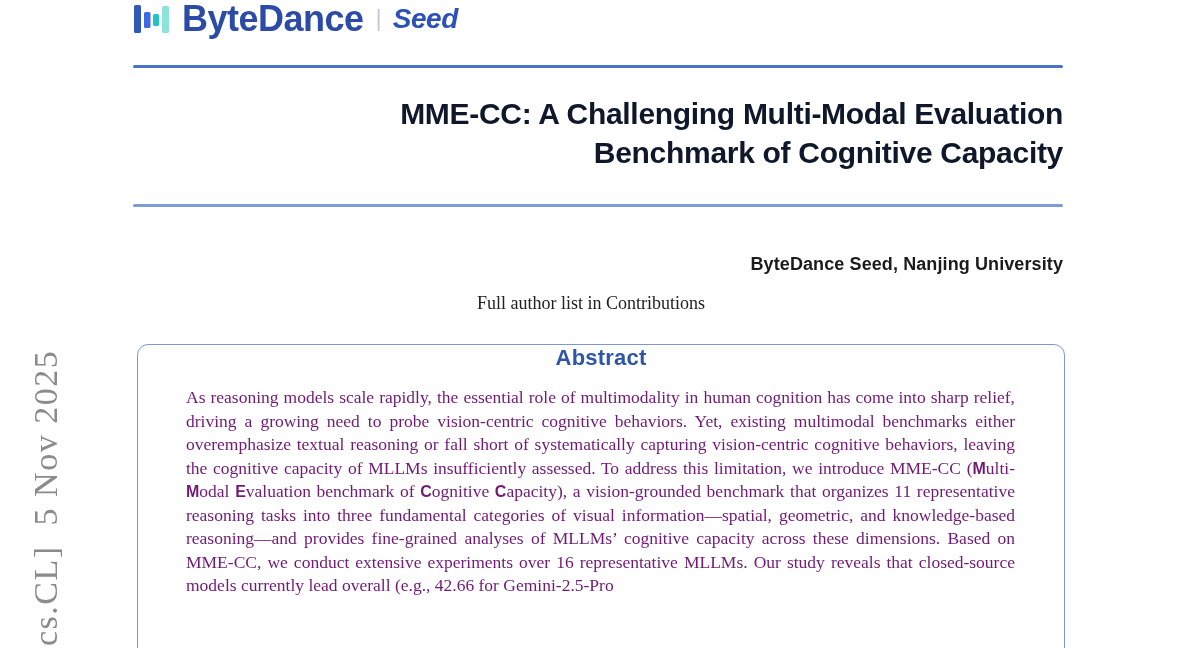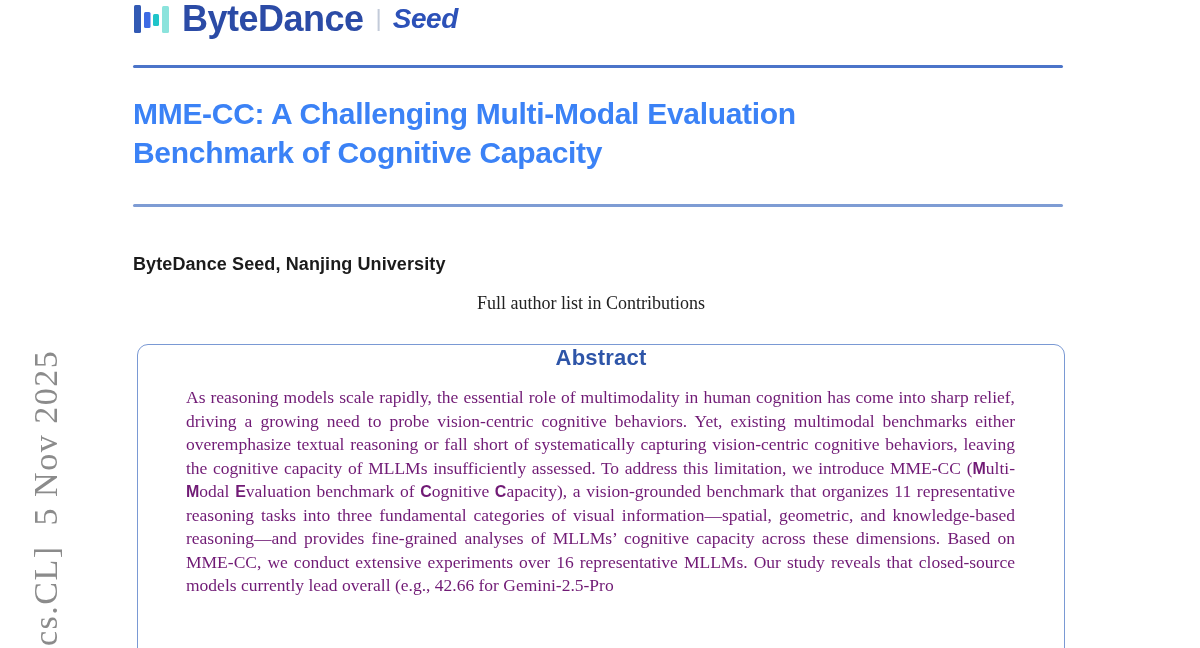--- a/index.html
+++ b/index.html
@@ -36,31 +36,31 @@
 
   
   .rule { position: absolute; left: 133px; width: 930px; height: 3px; border-radius: 2px; }
   .rule-top { top: 65px; background: #4B74C9; }
   .rule-mid { top: 204px; background: #7E9CD4; }
 
   
   .paper-title {
     position: absolute;
     left: 133px; top: 94px; width: 930px;
-    text-align: left;
+    text-align: right;
     font-size: 30px; font-weight: bold; line-height: 39px;
     letter-spacing: -0.3px;
-    color: #3b82f6;
+    color: #0f172a;
   }
 
   
   .authors-line {
     position: absolute;
     left: 133px; top: 254px; width: 930px;
-    text-align: left;
+    text-align: right;
     font-size: 18px; font-weight: bold; letter-spacing: 0.1px;
     color: #1b1b1b;
   }
   .author-note {
     position: absolute;
     left: 126px; top: 293px; width: 930px;
     text-align: center;
     font-family: "Liberation Serif", serif;
     font-size: 18px;
     color: #222222;

